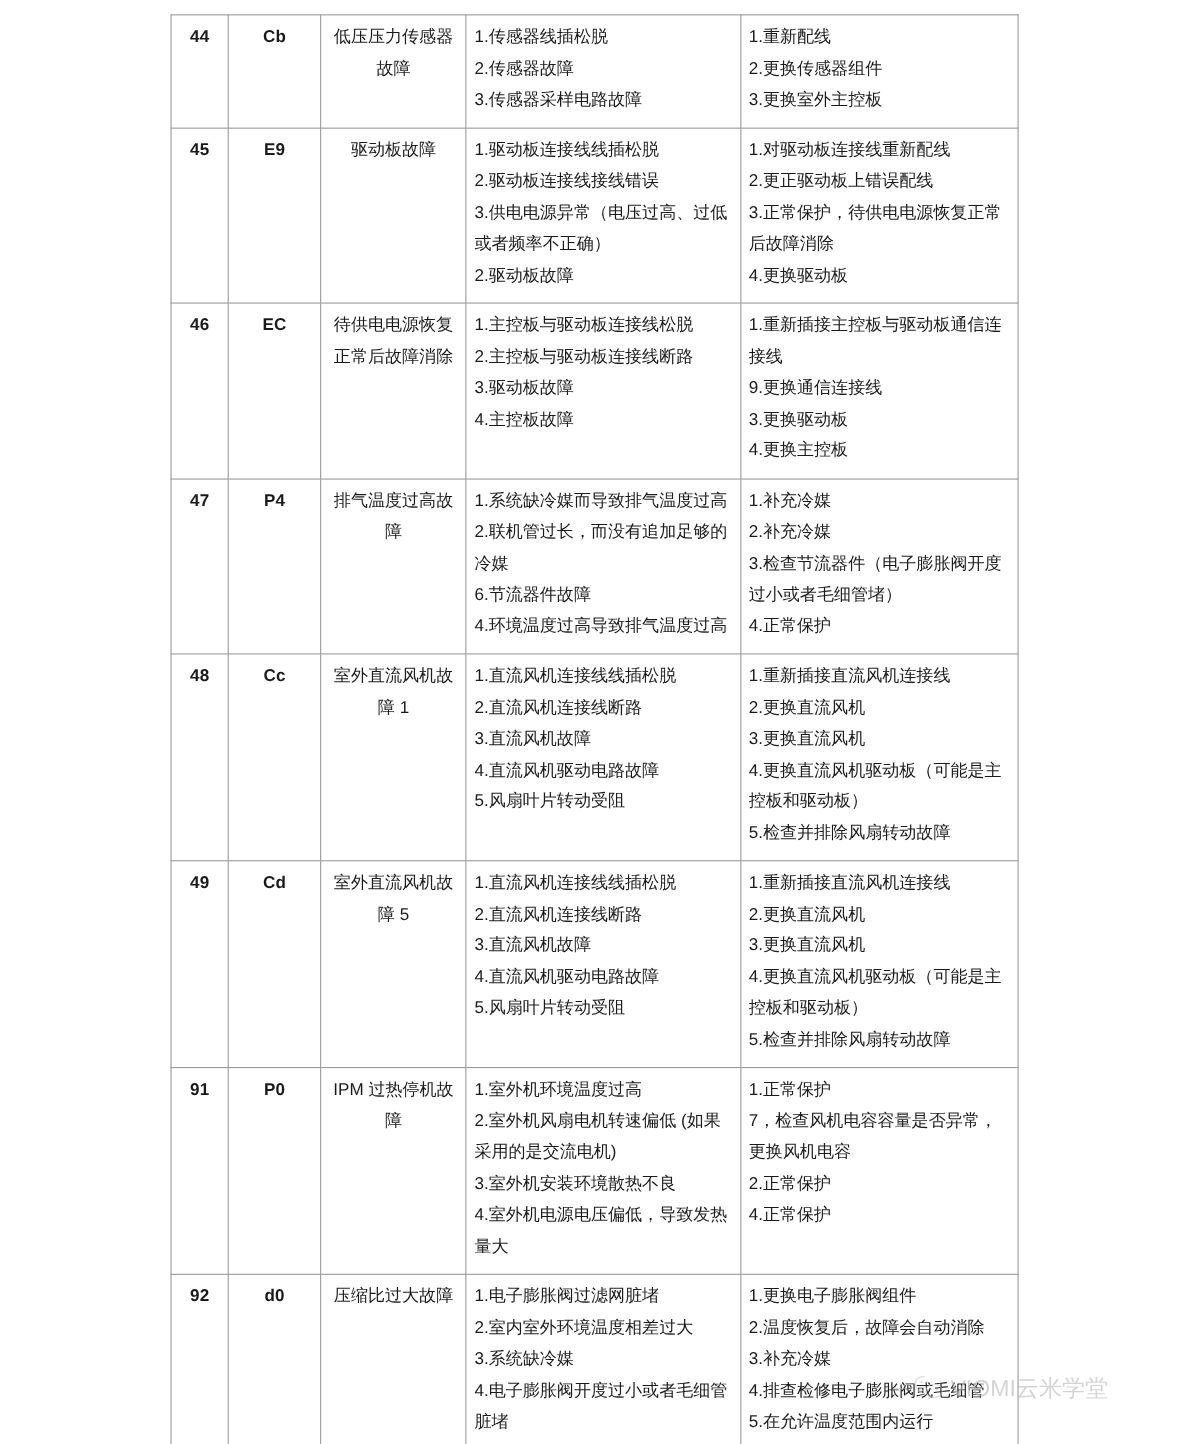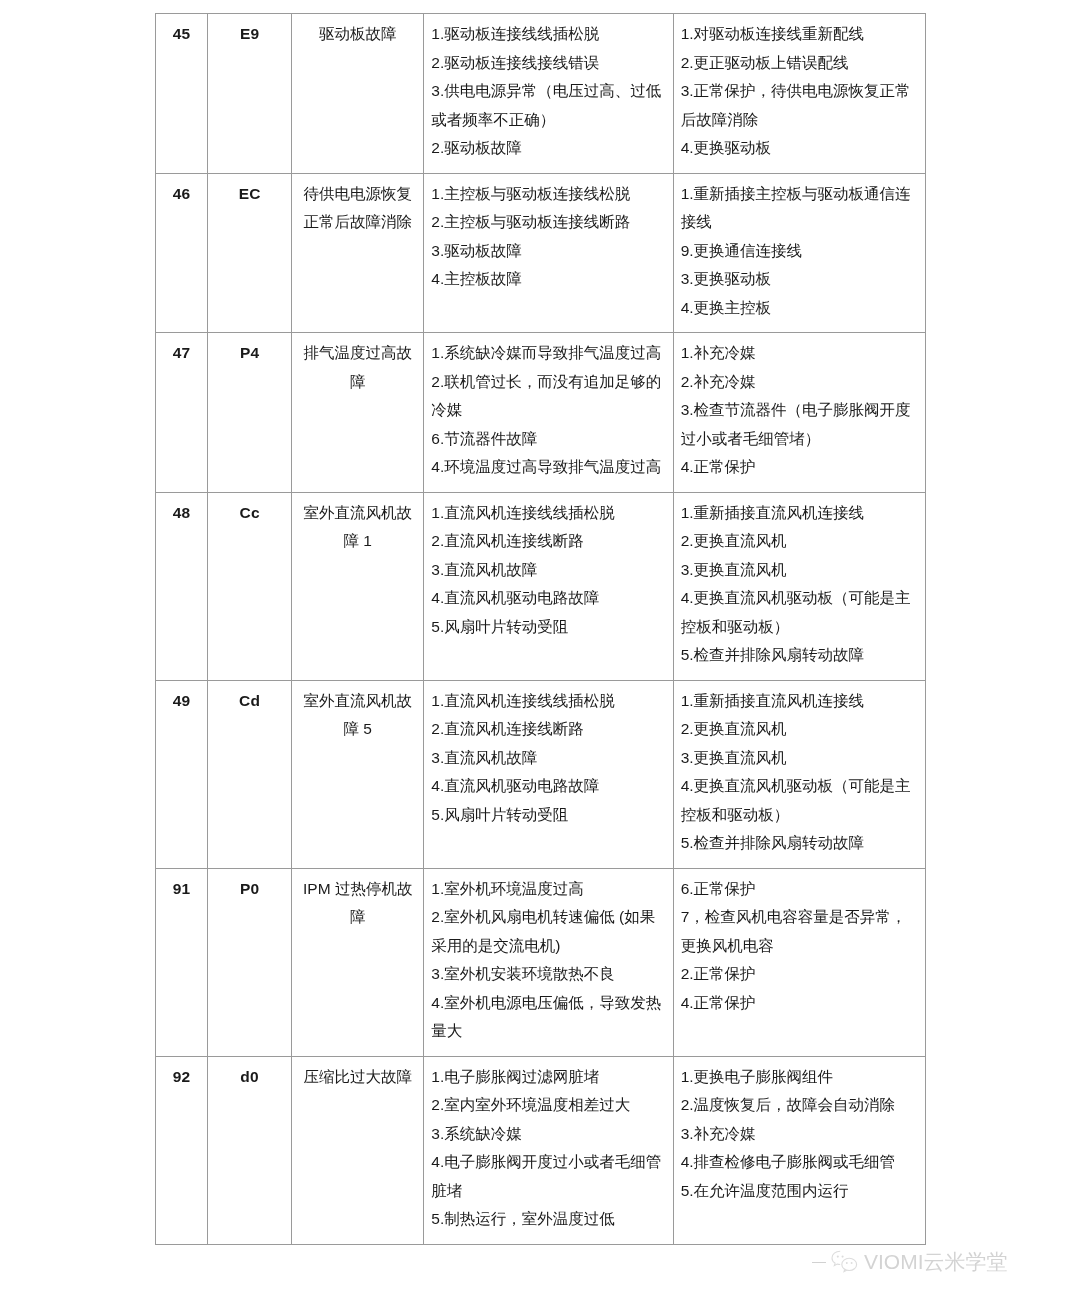--- a/index.html
+++ b/index.html
@@ -108,20 +108,35 @@
   <table class="fault-table">
     <colgroup>
       <col class="c-no">
         <col class="c-code">
         <col class="c-name">
         <col class="c-cause">
         <col class="c-fix">
     </colgroup>
     <tbody>
         <tr>
+          <td class="cell-no">44</td>
+          <td class="cell-code">Cb</td>
+          <td class="cell-name">低压压力传感器故障</td>
+          <td class="cell-cause">
+            <span class="line">1.传感器线插松脱</span>
+            <span class="line">2.传感器故障</span>
+            <span class="line">3.传感器采样电路故障</span>
+          </td>
+          <td class="cell-fix">
+            <span class="line">1.重新配线</span>
+            <span class="line">2.更换传感器组件</span>
+            <span class="line">3.更换室外主控板</span>
+          </td>
+        </tr>
+        <tr>
           <td class="cell-no">45</td>
           <td class="cell-code">E9</td>
           <td class="cell-name">驱动板故障</td>
           <td class="cell-cause">
             <span class="line">1.驱动板连接线线插松脱</span>
             <span class="line">2.驱动板连接线接线错误</span>
             <span class="line">3.供电电源异常（电压过高、过低或者频率不正确）</span>
             <span class="line">2.驱动板故障</span>
           </td>
           <td class="cell-fix">
@@ -207,21 +222,21 @@
           <td class="cell-no">91</td>
           <td class="cell-code">P0</td>
           <td class="cell-name">IPM 过热停机故障</td>
           <td class="cell-cause">
             <span class="line">1.室外机环境温度过高</span>
             <span class="line">2.室外机风扇电机转速偏低 (如果采用的是交流电机)</span>
             <span class="line">3.室外机安装环境散热不良</span>
             <span class="line">4.室外机电源电压偏低，导致发热量大</span>
           </td>
           <td class="cell-fix">
-            <span class="line">6.正常保护</span>
+            <span class="line">1.正常保护</span>
             <span class="line">7，检查风机电容容量是否异常，更换风机电容</span>
             <span class="line">2.正常保护</span>
             <span class="line">4.正常保护</span>
           </td>
         </tr>
         <tr>
           <td class="cell-no">92</td>
           <td class="cell-code">d0</td>
           <td class="cell-name">压缩比过大故障</td>
           <td class="cell-cause">

